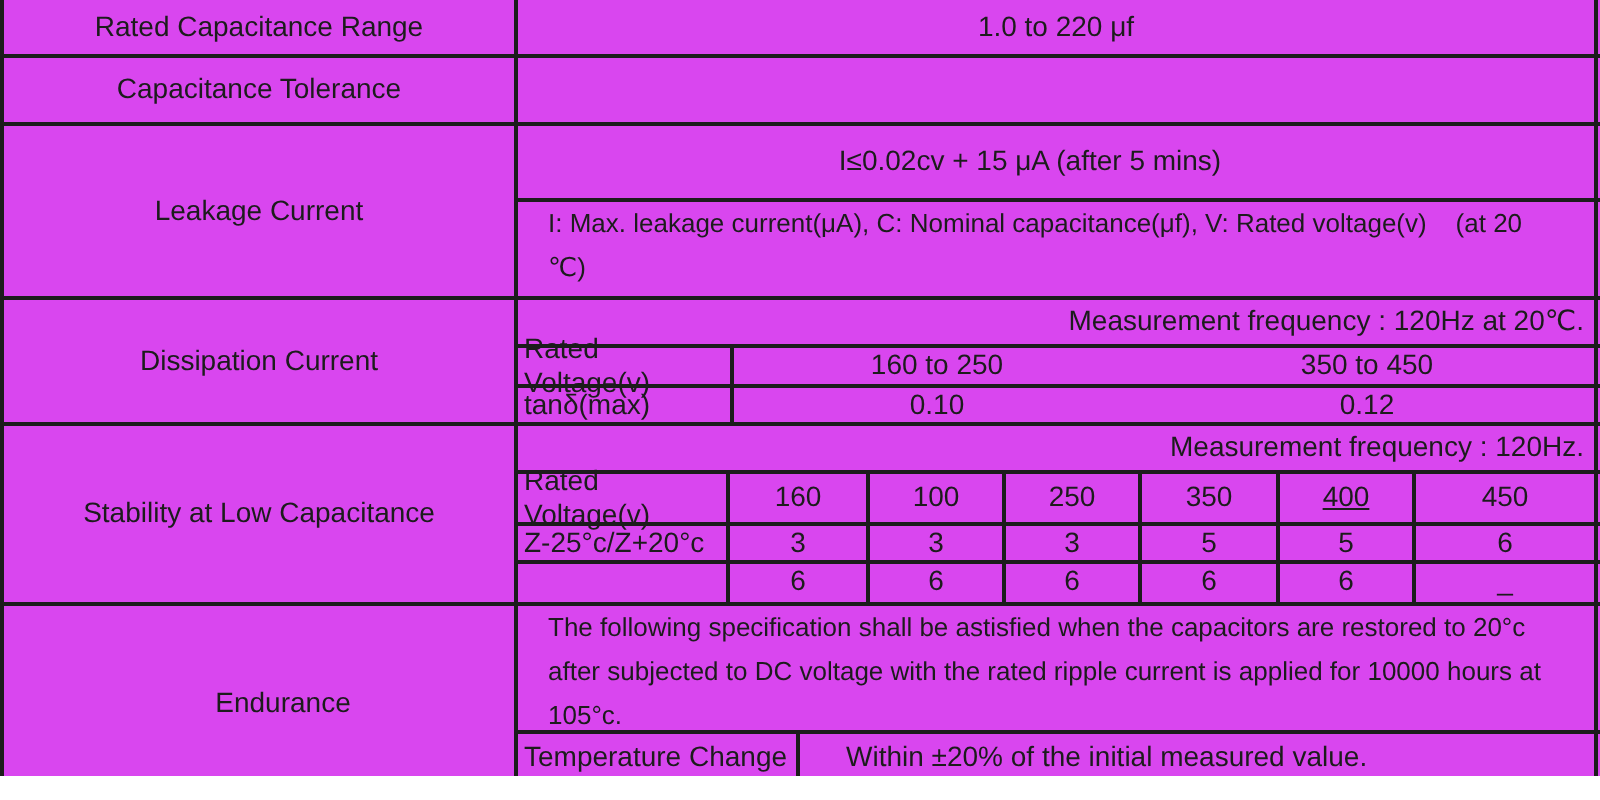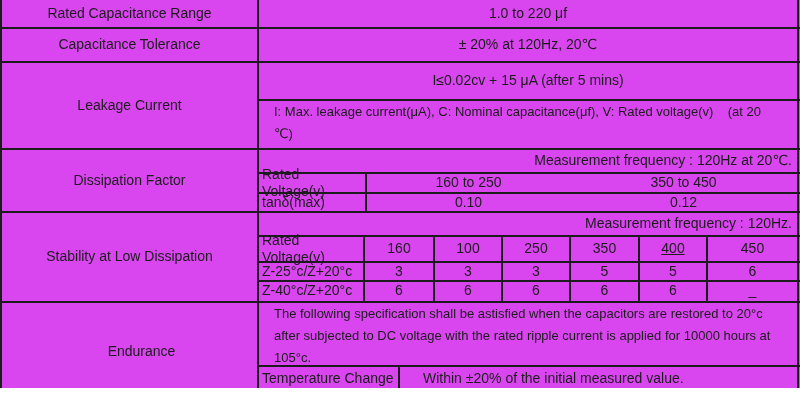--- a/index.html
+++ b/index.html
@@ -60,58 +60,56 @@
   <div class="vline" style="left:706px;top:235px;height:66px;"></div>
 
   <div class="hline" style="left:257px;top:365px;width:543px;"></div>
   <div class="hline" style="left:257px;top:390px;width:543px;"></div>
   <div class="vline" style="left:398px;top:365px;height:35px;"></div>
 
   <div class="cell" style="left:2px;top:0;width:255px;height:27px;">Rated Capacitance Range</div>
   <div class="cell" style="left:259px;top:0;width:538px;height:27px;">1.0 to 220 μf</div>
 
   <div class="cell" style="left:2px;top:29px;width:255px;height:32px;">Capacitance Tolerance</div>
-  <div class="cell" style="left:259px;top:29px;width:538px;height:32px;">± 20% at 120Hz, 20℃</div>
 
   <div class="cell" style="left:2px;top:63px;width:255px;height:85px;">Leakage Current</div>
-  <div class="cell" style="left:259px;top:63px;width:538px;height:36px;">I≤0.02cv + 15 μA (after 5 mins)</div>
+  <div class="cell" style="left:246px;top:63px;width:538px;height:36px;">I≤0.02cv + 15 μA (after 5 mins)</div>
   <div class="cell al at small pl2" style="left:259px;top:101px;width:538px;height:47px;">I: Max. leakage current(μA), C: Nominal capacitance(μf), V: Rated voltage(v)    (at 20
 ℃)</div>
 
-  <div class="cell" style="left:2px;top:150px;width:255px;height:61px;">Dissipation Factor</div>
+  <div class="cell" style="left:2px;top:150px;width:255px;height:61px;">Dissipation Current</div>
   <div class="cell ar pr6" style="left:259px;top:150px;width:538px;height:22px;">Measurement frequency : 120Hz at 20℃.</div>
 
   <div class="cell al pl2" style="left:259px;top:174px;width:106px;height:18px;">Rated Voltage(v)</div>
   <div class="cell" style="left:367px;top:174px;width:203px;height:18px;">160 to 250</div>
   <div class="cell" style="left:570px;top:174px;width:227px;height:18px;">350 to 450</div>
 
   <div class="cell al pl2" style="left:259px;top:194px;width:106px;height:17px;">tanδ(max)</div>
   <div class="cell" style="left:367px;top:194px;width:203px;height:17px;">0.10</div>
   <div class="cell" style="left:570px;top:194px;width:227px;height:17px;">0.12</div>
 
-  <div class="cell" style="left:2px;top:213px;width:255px;height:87px;">Stability at Low Dissipation</div>
+  <div class="cell" style="left:2px;top:213px;width:255px;height:87px;">Stability at Low Capacitance</div>
   <div class="cell ar pr6" style="left:259px;top:213px;width:538px;height:22px;">Measurement frequency : 120Hz.</div>
 
   <div class="cell al pl2" style="left:259px;top:237px;width:104px;height:24px;">Rated Voltage(v)</div>
   <div class="cell" style="left:365px;top:237px;width:68px;height:24px;">160</div>
   <div class="cell" style="left:435px;top:237px;width:66px;height:24px;">100</div>
   <div class="cell" style="left:503px;top:237px;width:66px;height:24px;">250</div>
   <div class="cell" style="left:571px;top:237px;width:67px;height:24px;">350</div>
   <div class="cell" style="left:640px;top:237px;width:66px;height:24px;text-decoration:underline;">400</div>
   <div class="cell" style="left:708px;top:237px;width:89px;height:24px;">450</div>
 
   <div class="cell al pl2" style="left:259px;top:263px;width:104px;height:17px;">Z-25°c/Z+20°c</div>
   <div class="cell" style="left:365px;top:263px;width:68px;height:17px;">3</div>
   <div class="cell" style="left:435px;top:263px;width:66px;height:17px;">3</div>
   <div class="cell" style="left:503px;top:263px;width:66px;height:17px;">3</div>
   <div class="cell" style="left:571px;top:263px;width:67px;height:17px;">5</div>
   <div class="cell" style="left:640px;top:263px;width:66px;height:17px;">5</div>
   <div class="cell" style="left:708px;top:263px;width:89px;height:17px;">6</div>
 
-  <div class="cell al pl2" style="left:259px;top:282px;width:104px;height:18px;">Z-40°c/Z+20°c</div>
   <div class="cell" style="left:365px;top:282px;width:68px;height:18px;">6</div>
   <div class="cell" style="left:435px;top:282px;width:66px;height:18px;">6</div>
   <div class="cell" style="left:503px;top:282px;width:66px;height:18px;">6</div>
   <div class="cell" style="left:571px;top:282px;width:67px;height:18px;">6</div>
   <div class="cell" style="left:640px;top:282px;width:66px;height:18px;">6</div>
   <div class="cell" style="left:708px;top:282px;width:89px;height:18px;">_</div>
 
   <div class="cell" style="left:2px;top:303px;width:255px;height:97px;padding-left:24px;">Endurance</div>
   <div class="cell al at small pl2" style="left:259px;top:303px;width:538px;height:62px;">The following specification shall be astisfied when the capacitors are restored to 20°c
 after subjected to DC voltage with the rated ripple current is applied for 10000 hours at

